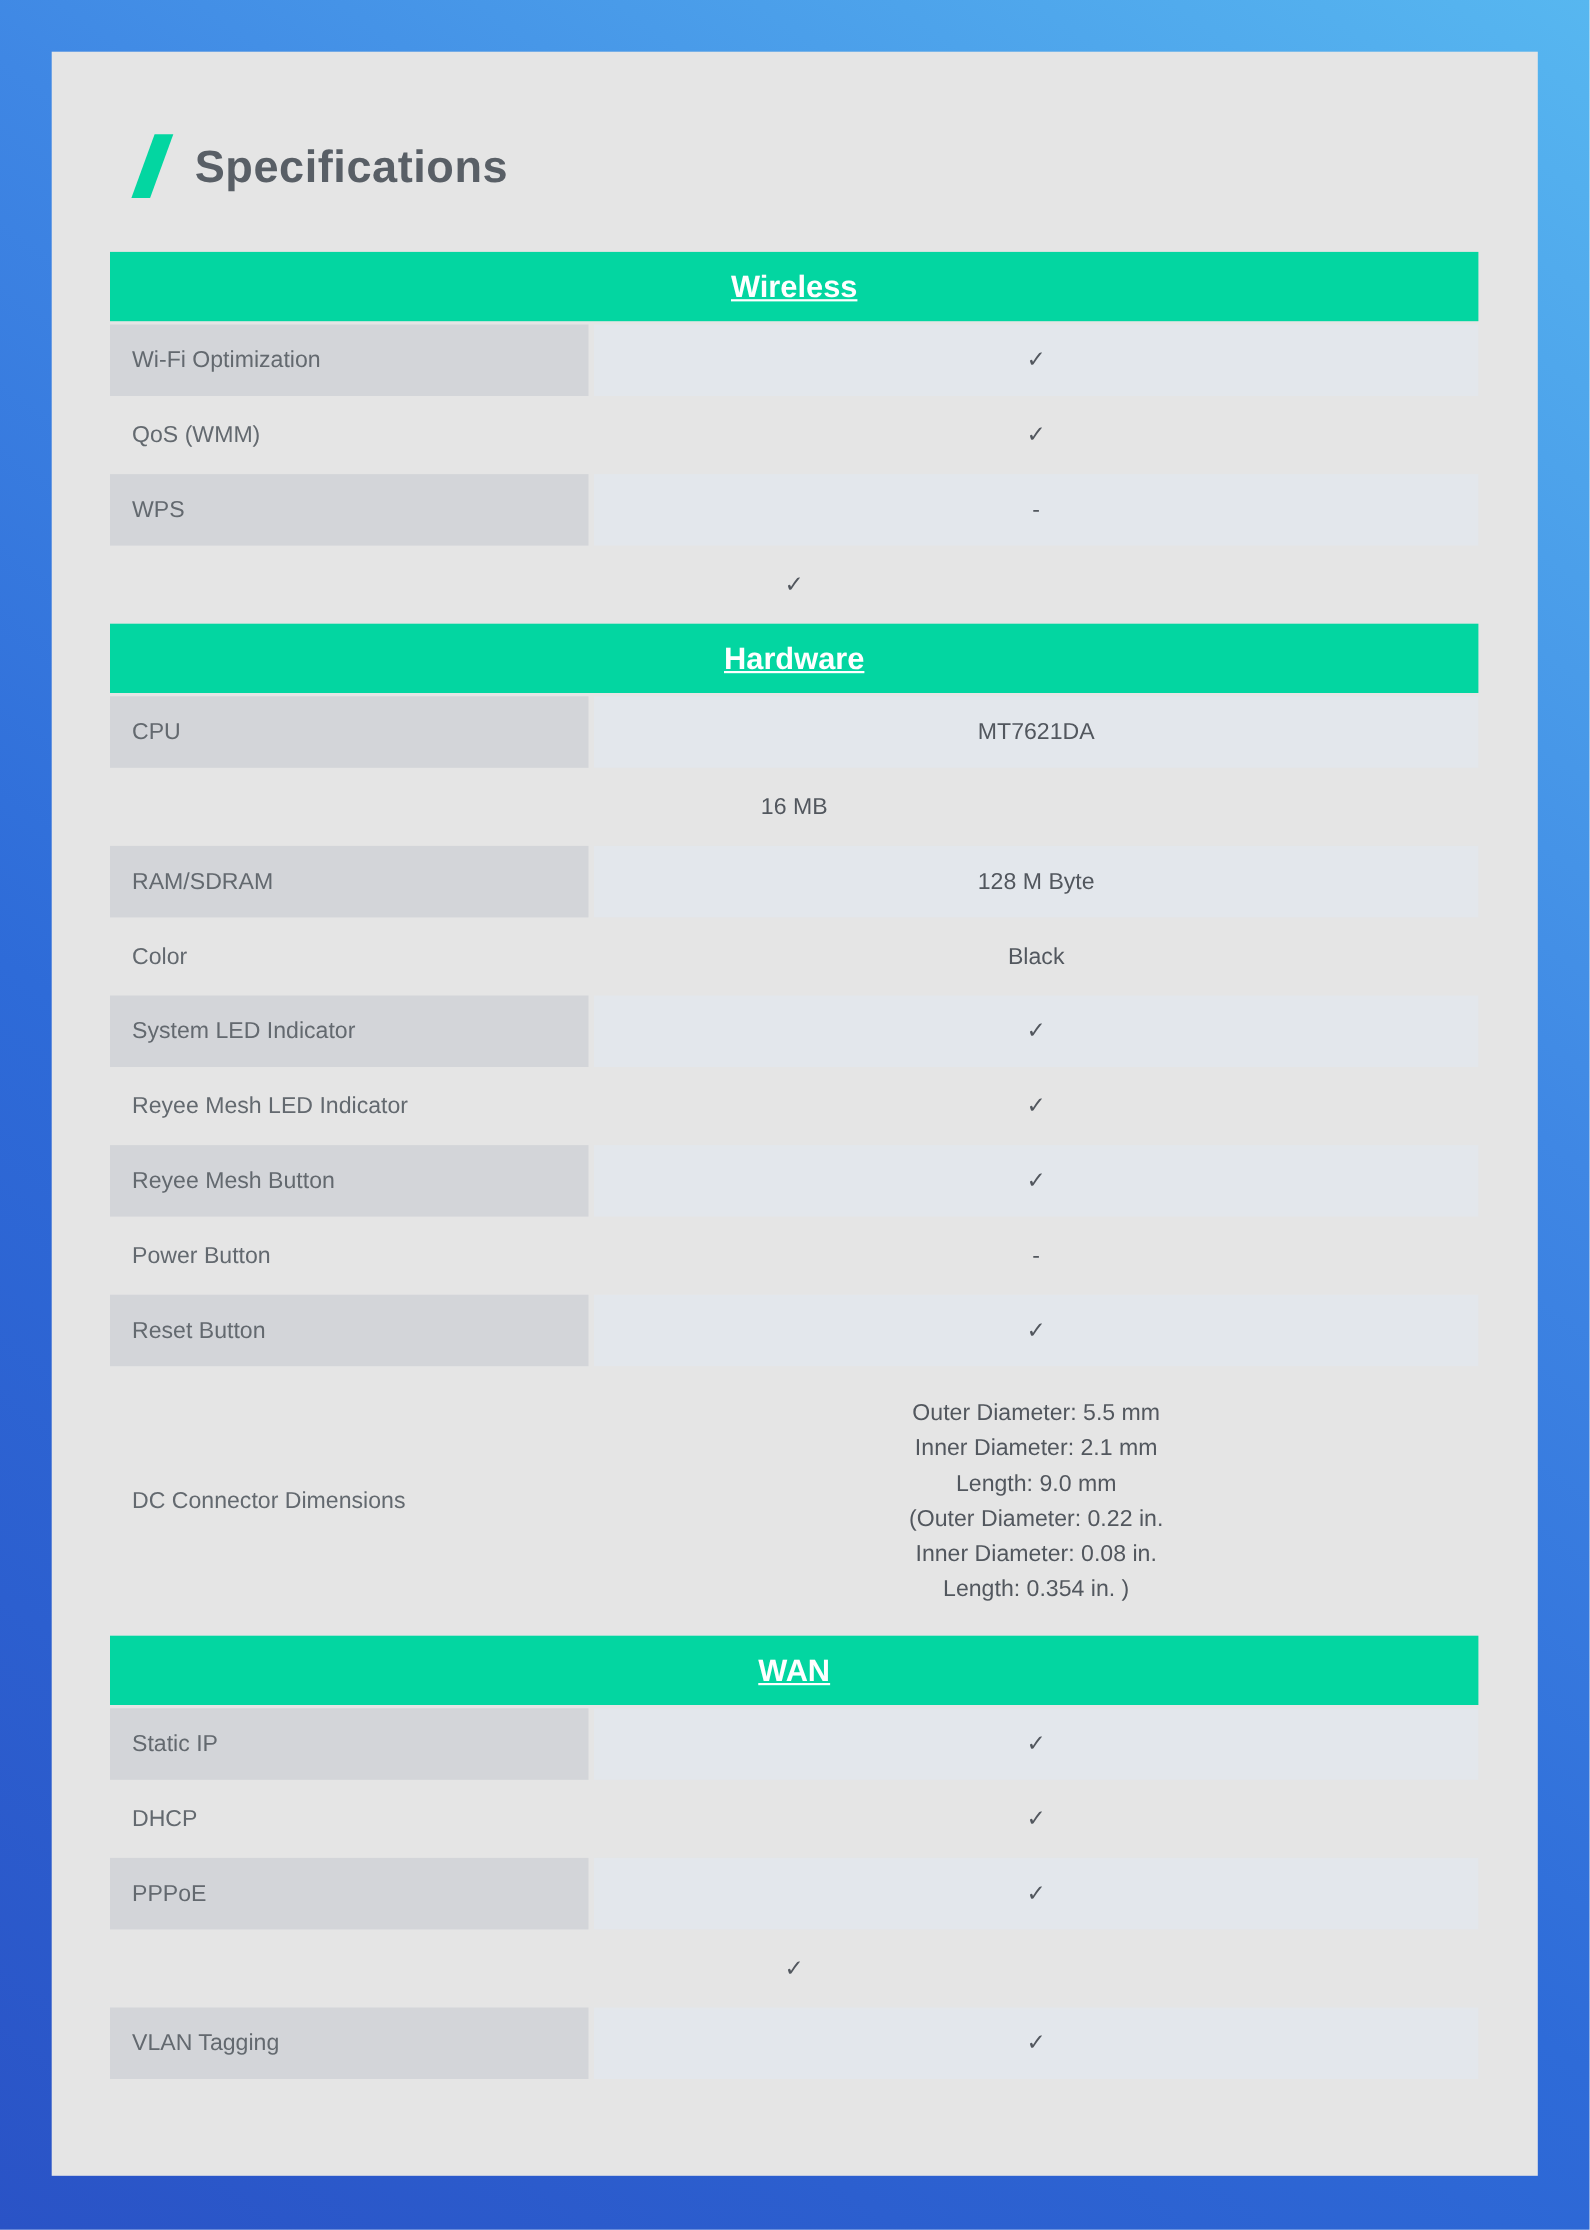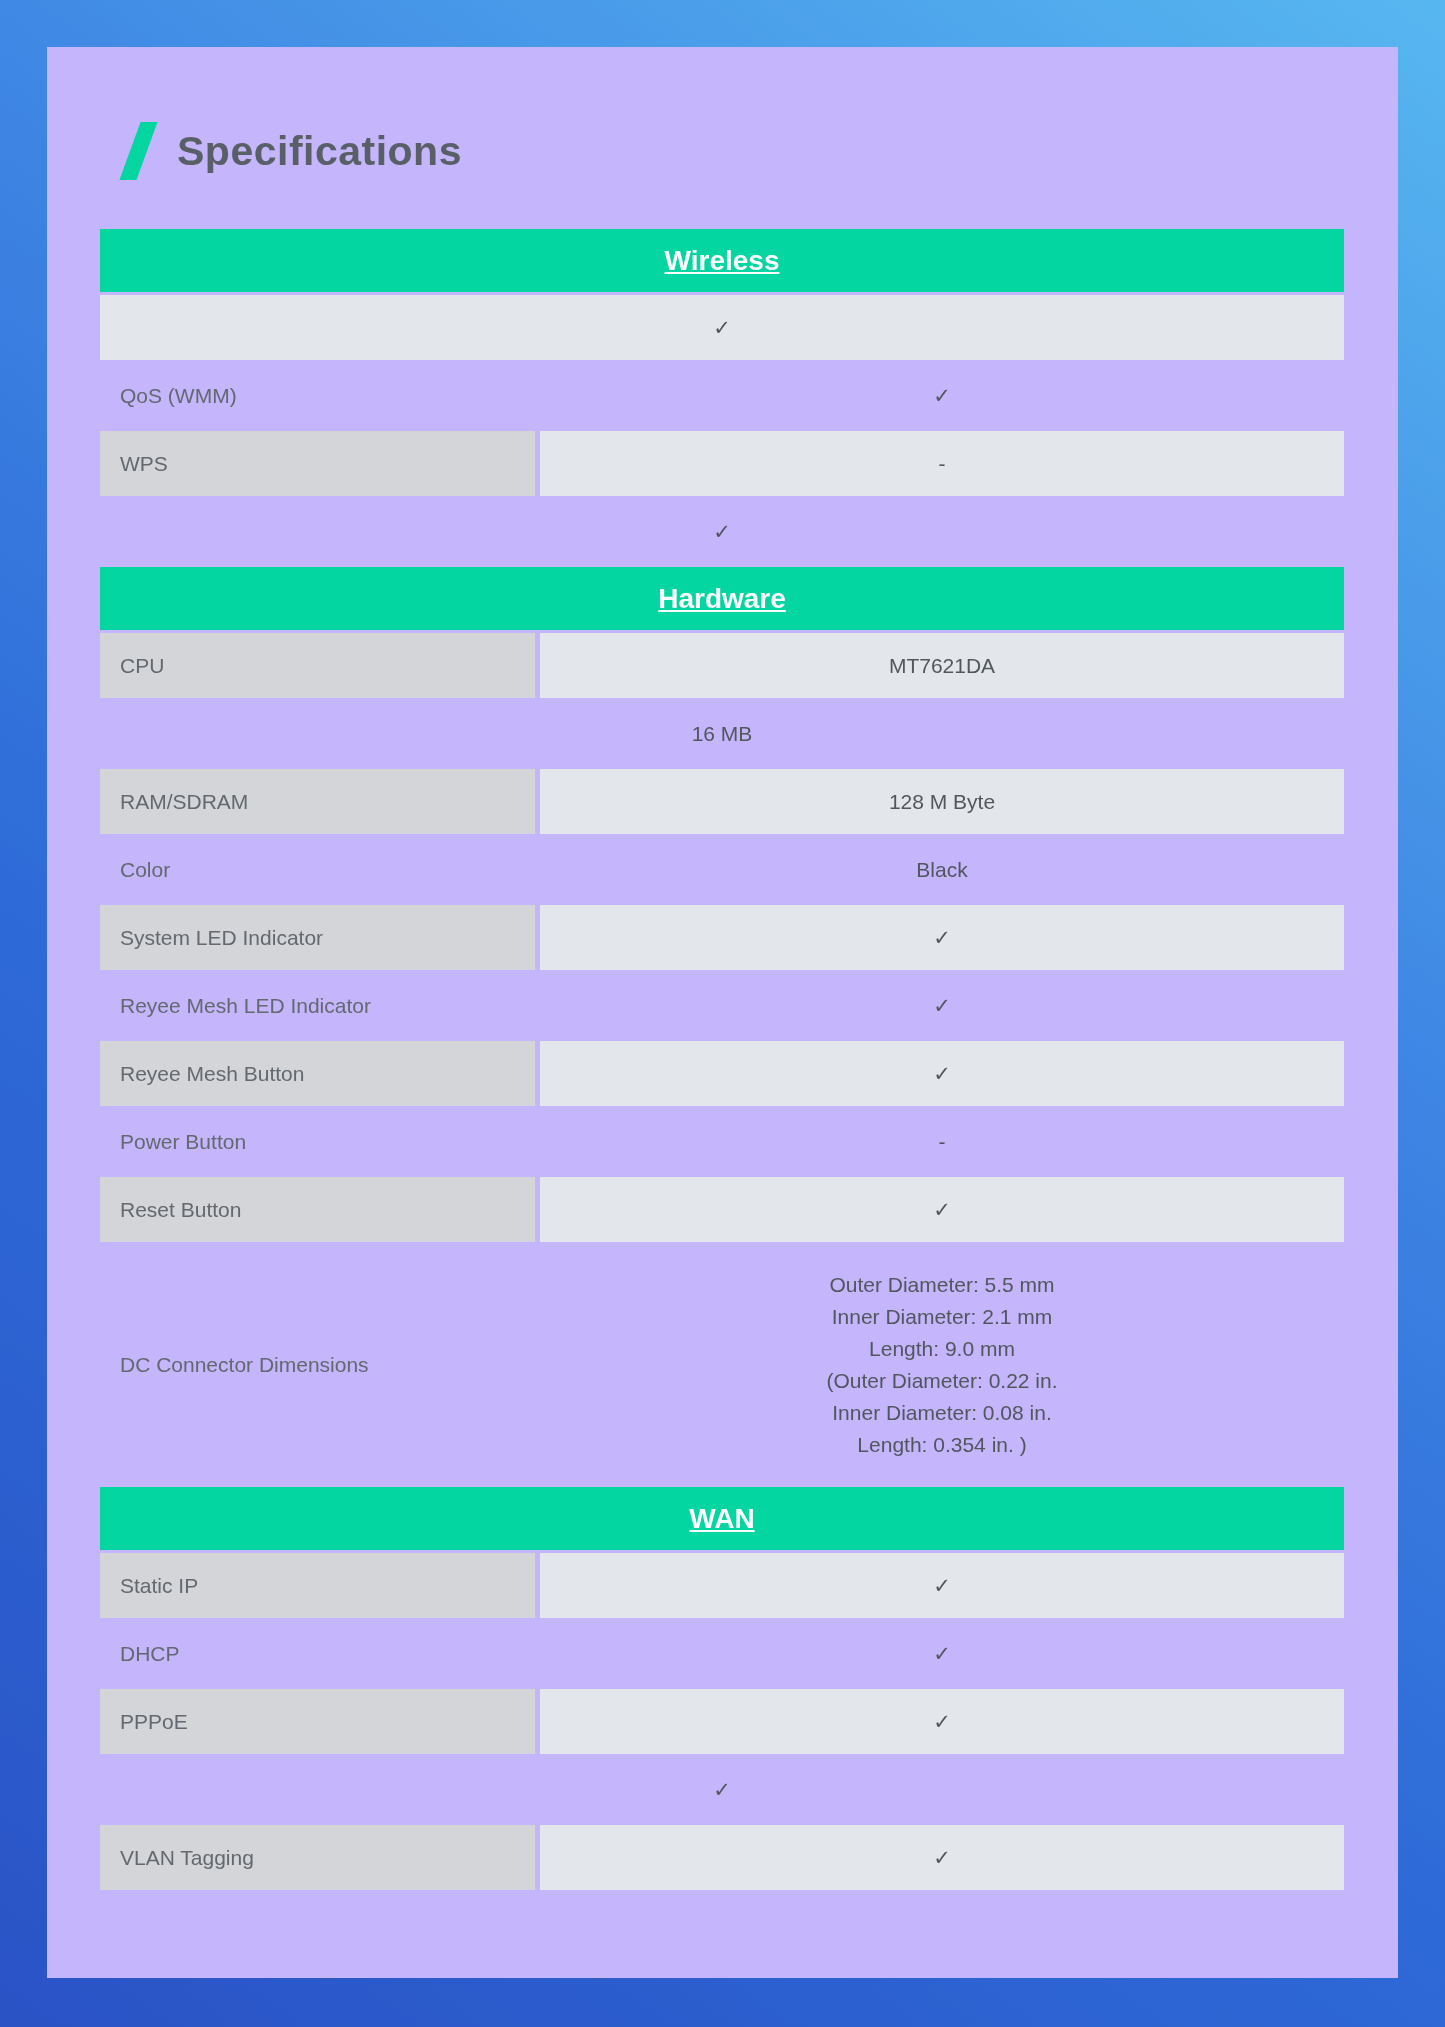--- a/index.html
+++ b/index.html
@@ -5,21 +5,21 @@
   * { margin:0; padding:0; box-sizing:border-box; }
   html,body { width:1445px; height:2027px; }
   body {
     font-family:"Liberation Sans","DejaVu Sans",sans-serif;
     background: linear-gradient(215deg, #57b7f0 0%, #3f87e4 35%, #2e6bd8 62%, #2a53c6 100%);
     position:relative;
   }
   .card {
     position:absolute; left:47px; top:47px;
     width:1351px; height:1931px;
-    background:#c4b5fd;
+    background:#e5e5e5;
   }
   .content { padding:66px 53px 0 53px; }
 
   .title-row { display:flex; align-items:center; margin:0 0 40px 22px; height:76px; }
   .slash {
     width:17px; height:58px; background:#03d6a1;
     transform:skewX(-20deg); margin:0 30px 0 8px;
   }
   .page-title { font-size:41px; font-weight:700; color:#595f66; letter-spacing:0.5px; }
 
@@ -55,20 +55,21 @@
 
     <div class="title-row">
       <div class="slash"></div>
       <div class="page-title">Specifications</div>
     </div>
 
     <div class="spec-table">
 
       <div class="section-header">Wireless</div>
       <div class="row shaded">
+        <div class="cell-label">Wi-Fi Optimization</div>
         <div class="cell-value">✓</div>
       </div>
       <div class="row">
         <div class="cell-label">QoS (WMM)</div>
         <div class="cell-value">✓</div>
       </div>
       <div class="row shaded">
         <div class="cell-label">WPS</div>
         <div class="cell-value">-</div>
       </div>

